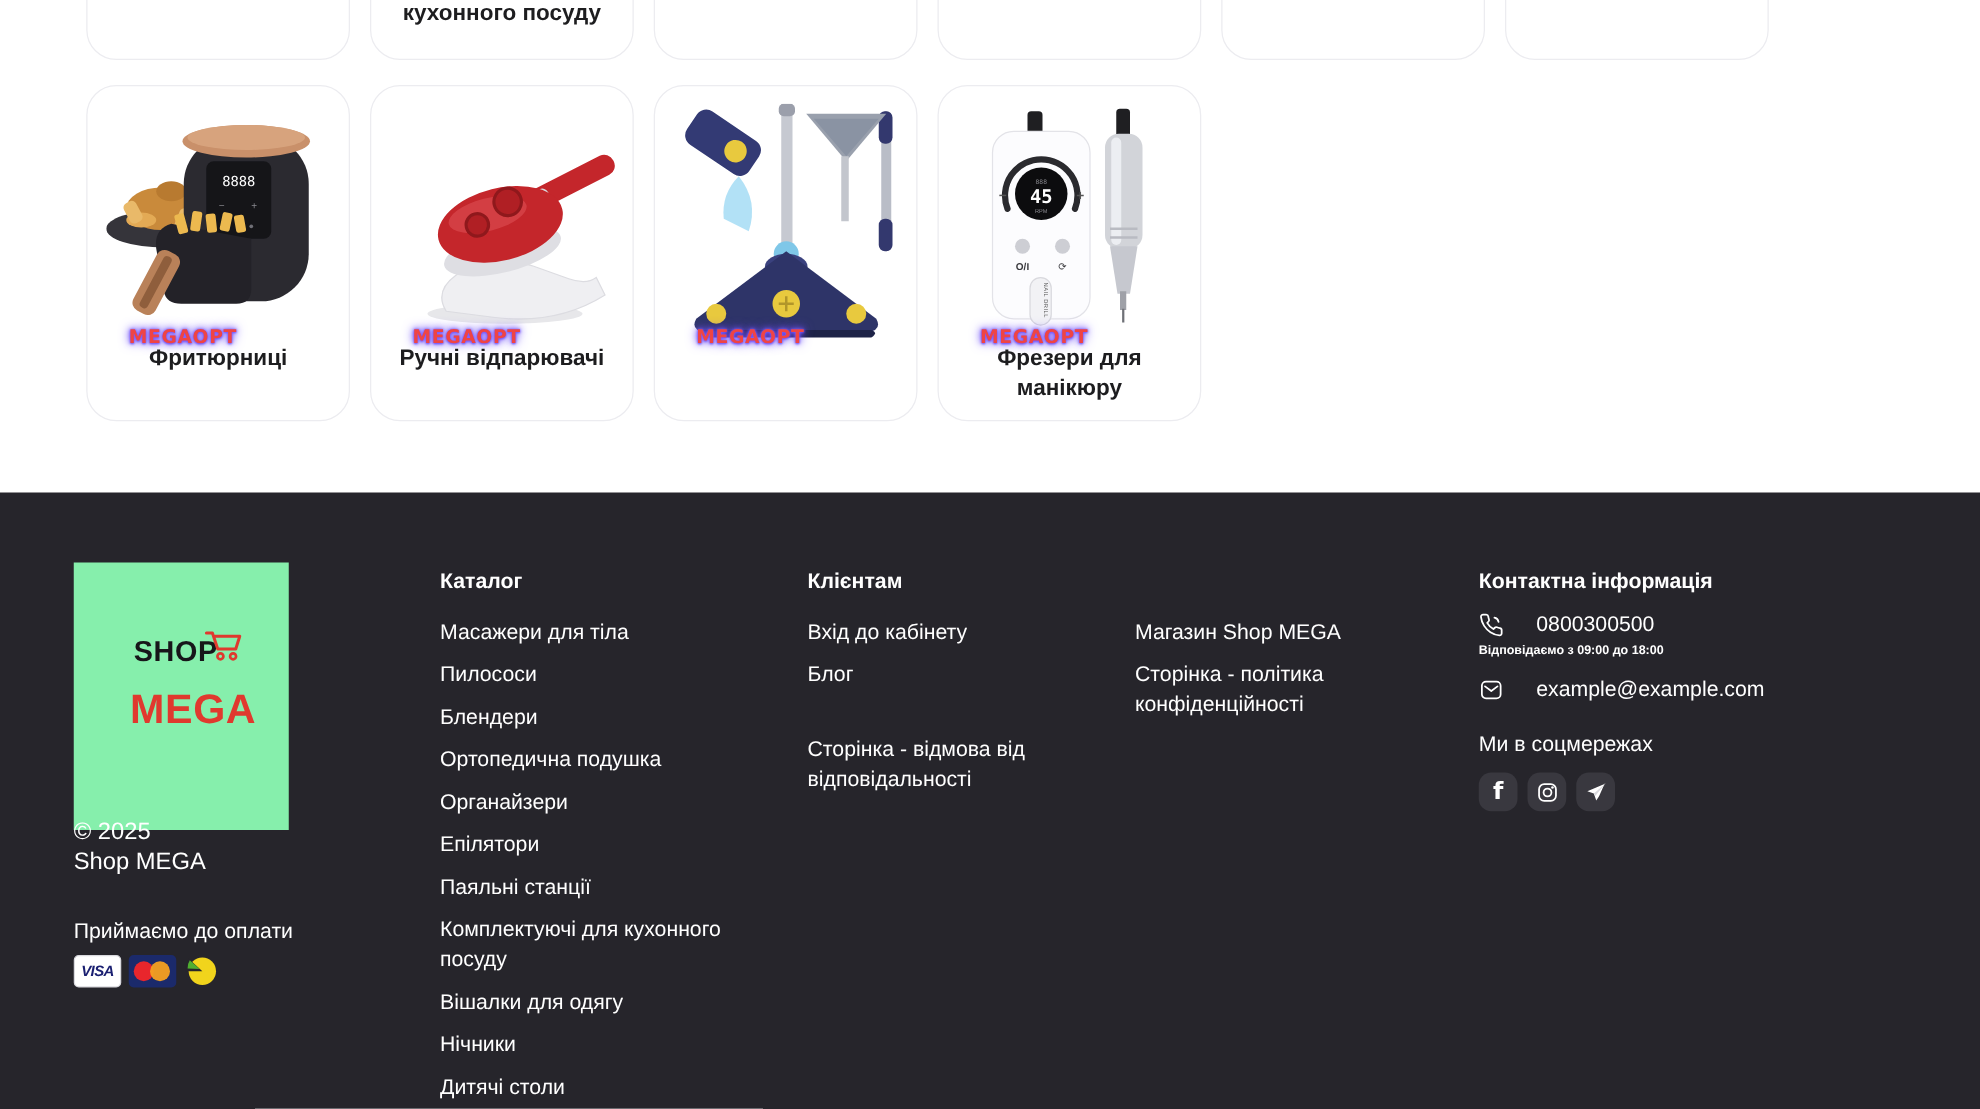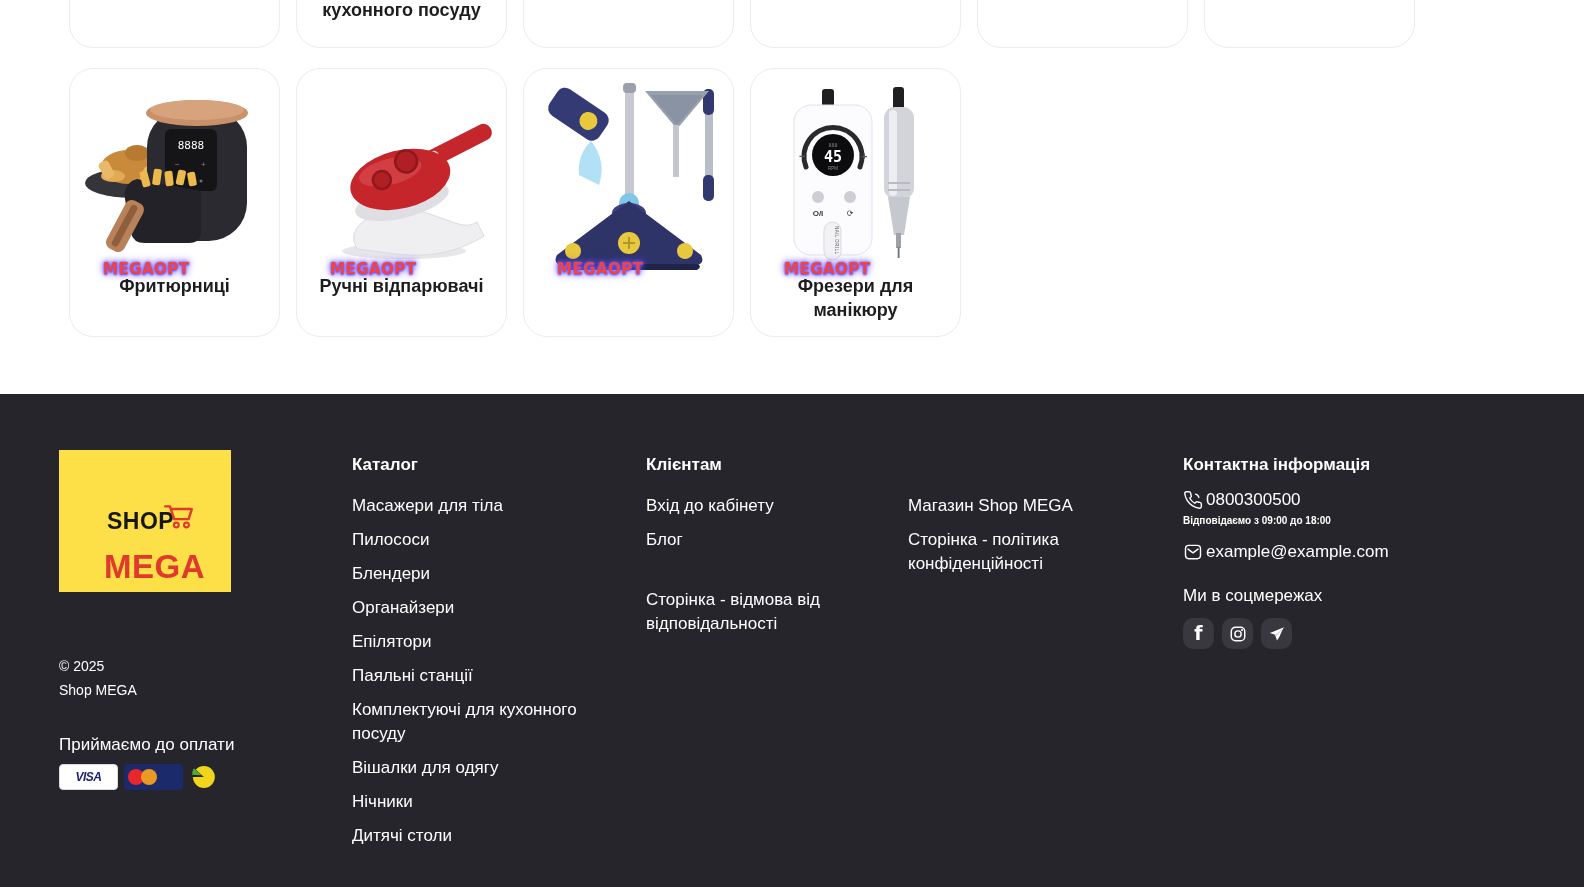--- a/index.html
+++ b/index.html
@@ -25,40 +25,40 @@
   }
   .card-label{
     position:absolute;left:10px;right:10px;top:205px;text-align:center;
     font-size:18px;line-height:24px;font-weight:700;color:#1d1d1f;
   }
   
   .footer{
     position:absolute;left:0;top:394px;width:1584px;height:493px;
     background:#26252b;color:#fff;
   }
-  .logo-box{position:absolute;left:59px;top:56px;width:172px;height:142px;background:#fde047;}
+  .logo-box{position:absolute;left:59px;top:56px;width:172px;height:214px;background:#86efac;}
   .logo-shop{position:absolute;left:48px;top:58px;font-size:23px;font-weight:800;
     letter-spacing:.5px;color:#17171a;}
   .logo-cart{position:absolute;left:104px;top:53px;}
   .logo-mega{position:absolute;left:45px;top:82px;font-size:33px;font-weight:800;
     letter-spacing:.5px;color:#e0392e;margin-top:16px;}
-  .copyright{position:absolute;left:59px;top:260px;font-size:14px;line-height:24px;color:#fff;}
+  .copyright{position:absolute;left:59px;top:260px;font-size:19px;line-height:24px;color:#fff;}
   .pay-label{position:absolute;left:59px;top:341px;font-size:17px;color:#fff;}
   .pay-row{position:absolute;left:59px;top:369px;display:flex;align-items:center;gap:6px;}
-  .pay-card{width:59px;height:26px;border-radius:4px;display:flex;align-items:center;justify-content:center;box-sizing:border-box;}
+  .pay-card{width:38px;height:26px;border-radius:4px;display:flex;align-items:center;justify-content:center;box-sizing:border-box;}
   .pay-visa{background:#fff;border:1px solid #d9d9de;}
   .pay-visa span{font-size:12px;font-weight:800;font-style:italic;color:#1a1f71;letter-spacing:-.5px;}
   .pay-mc{background:#1b2a6b;position:relative;}
   .pay-mc i{position:absolute;top:5px;width:16px;height:16px;border-radius:50%;}
   .pay-mc .c1{left:4px;background:#e8262c;}
   .pay-mc .c2{left:17px;background:#f6a021;opacity:.95;}
   .f-col-title{font-size:17px;font-weight:700;color:#fff;position:absolute;top:61px;}
   .f-links{position:absolute;top:100px;}
   .f-link{font-size:17px;line-height:24px;color:#fff;margin-bottom:10px;cursor:pointer;}
-  .contacts-row{position:absolute;display:flex;align-items:center;gap:3px;font-size:17px;color:#fff;}
+  .contacts-row{position:absolute;display:flex;align-items:center;gap:26px;font-size:17px;color:#fff;}
   .phone-note{position:absolute;font-size:10px;font-weight:700;color:#fff;}
   .social-label{position:absolute;font-size:17px;color:#fff;}
   .social-row{position:absolute;display:flex;gap:8px;}
   .social-btn{width:31px;height:31px;border-radius:10px;background:#39383f;display:flex;
     align-items:center;justify-content:center;cursor:pointer;}
   .social-btn .fb{font-size:19px;font-weight:800;color:#fff;font-family:"DejaVu Sans",sans-serif;margin-top:-2px;}
   svg{display:block;}
 </style>
 </head>
 <body>
@@ -226,20 +226,21 @@
         <path d="M14.5 14 L5.5 6 A13 13 0 0 0 3.5 13.5 z" fill="#4fae30"></path>
       </svg>
     </div>
   </div>
 
   <div class="f-col-title" style="left:352px">Каталог</div>
   <div class="f-links" style="left:352px;width:248px">
     <div class="f-link">Масажери для тіла</div>
     <div class="f-link">Пилососи</div>
     <div class="f-link">Блендери</div>
+    <div class="f-link">Ортопедична подушка</div>
     <div class="f-link">Органайзери</div>
     <div class="f-link">Епілятори</div>
     <div class="f-link">Паяльні станції</div>
     <div class="f-link">Комплектуючі для кухонного посуду</div>
     <div class="f-link">Вішалки для одягу</div>
     <div class="f-link">Нічники</div>
     <div class="f-link">Дитячі столи</div>
   </div>
 
   <div class="f-col-title" style="left:646px">Клієнтам</div>

